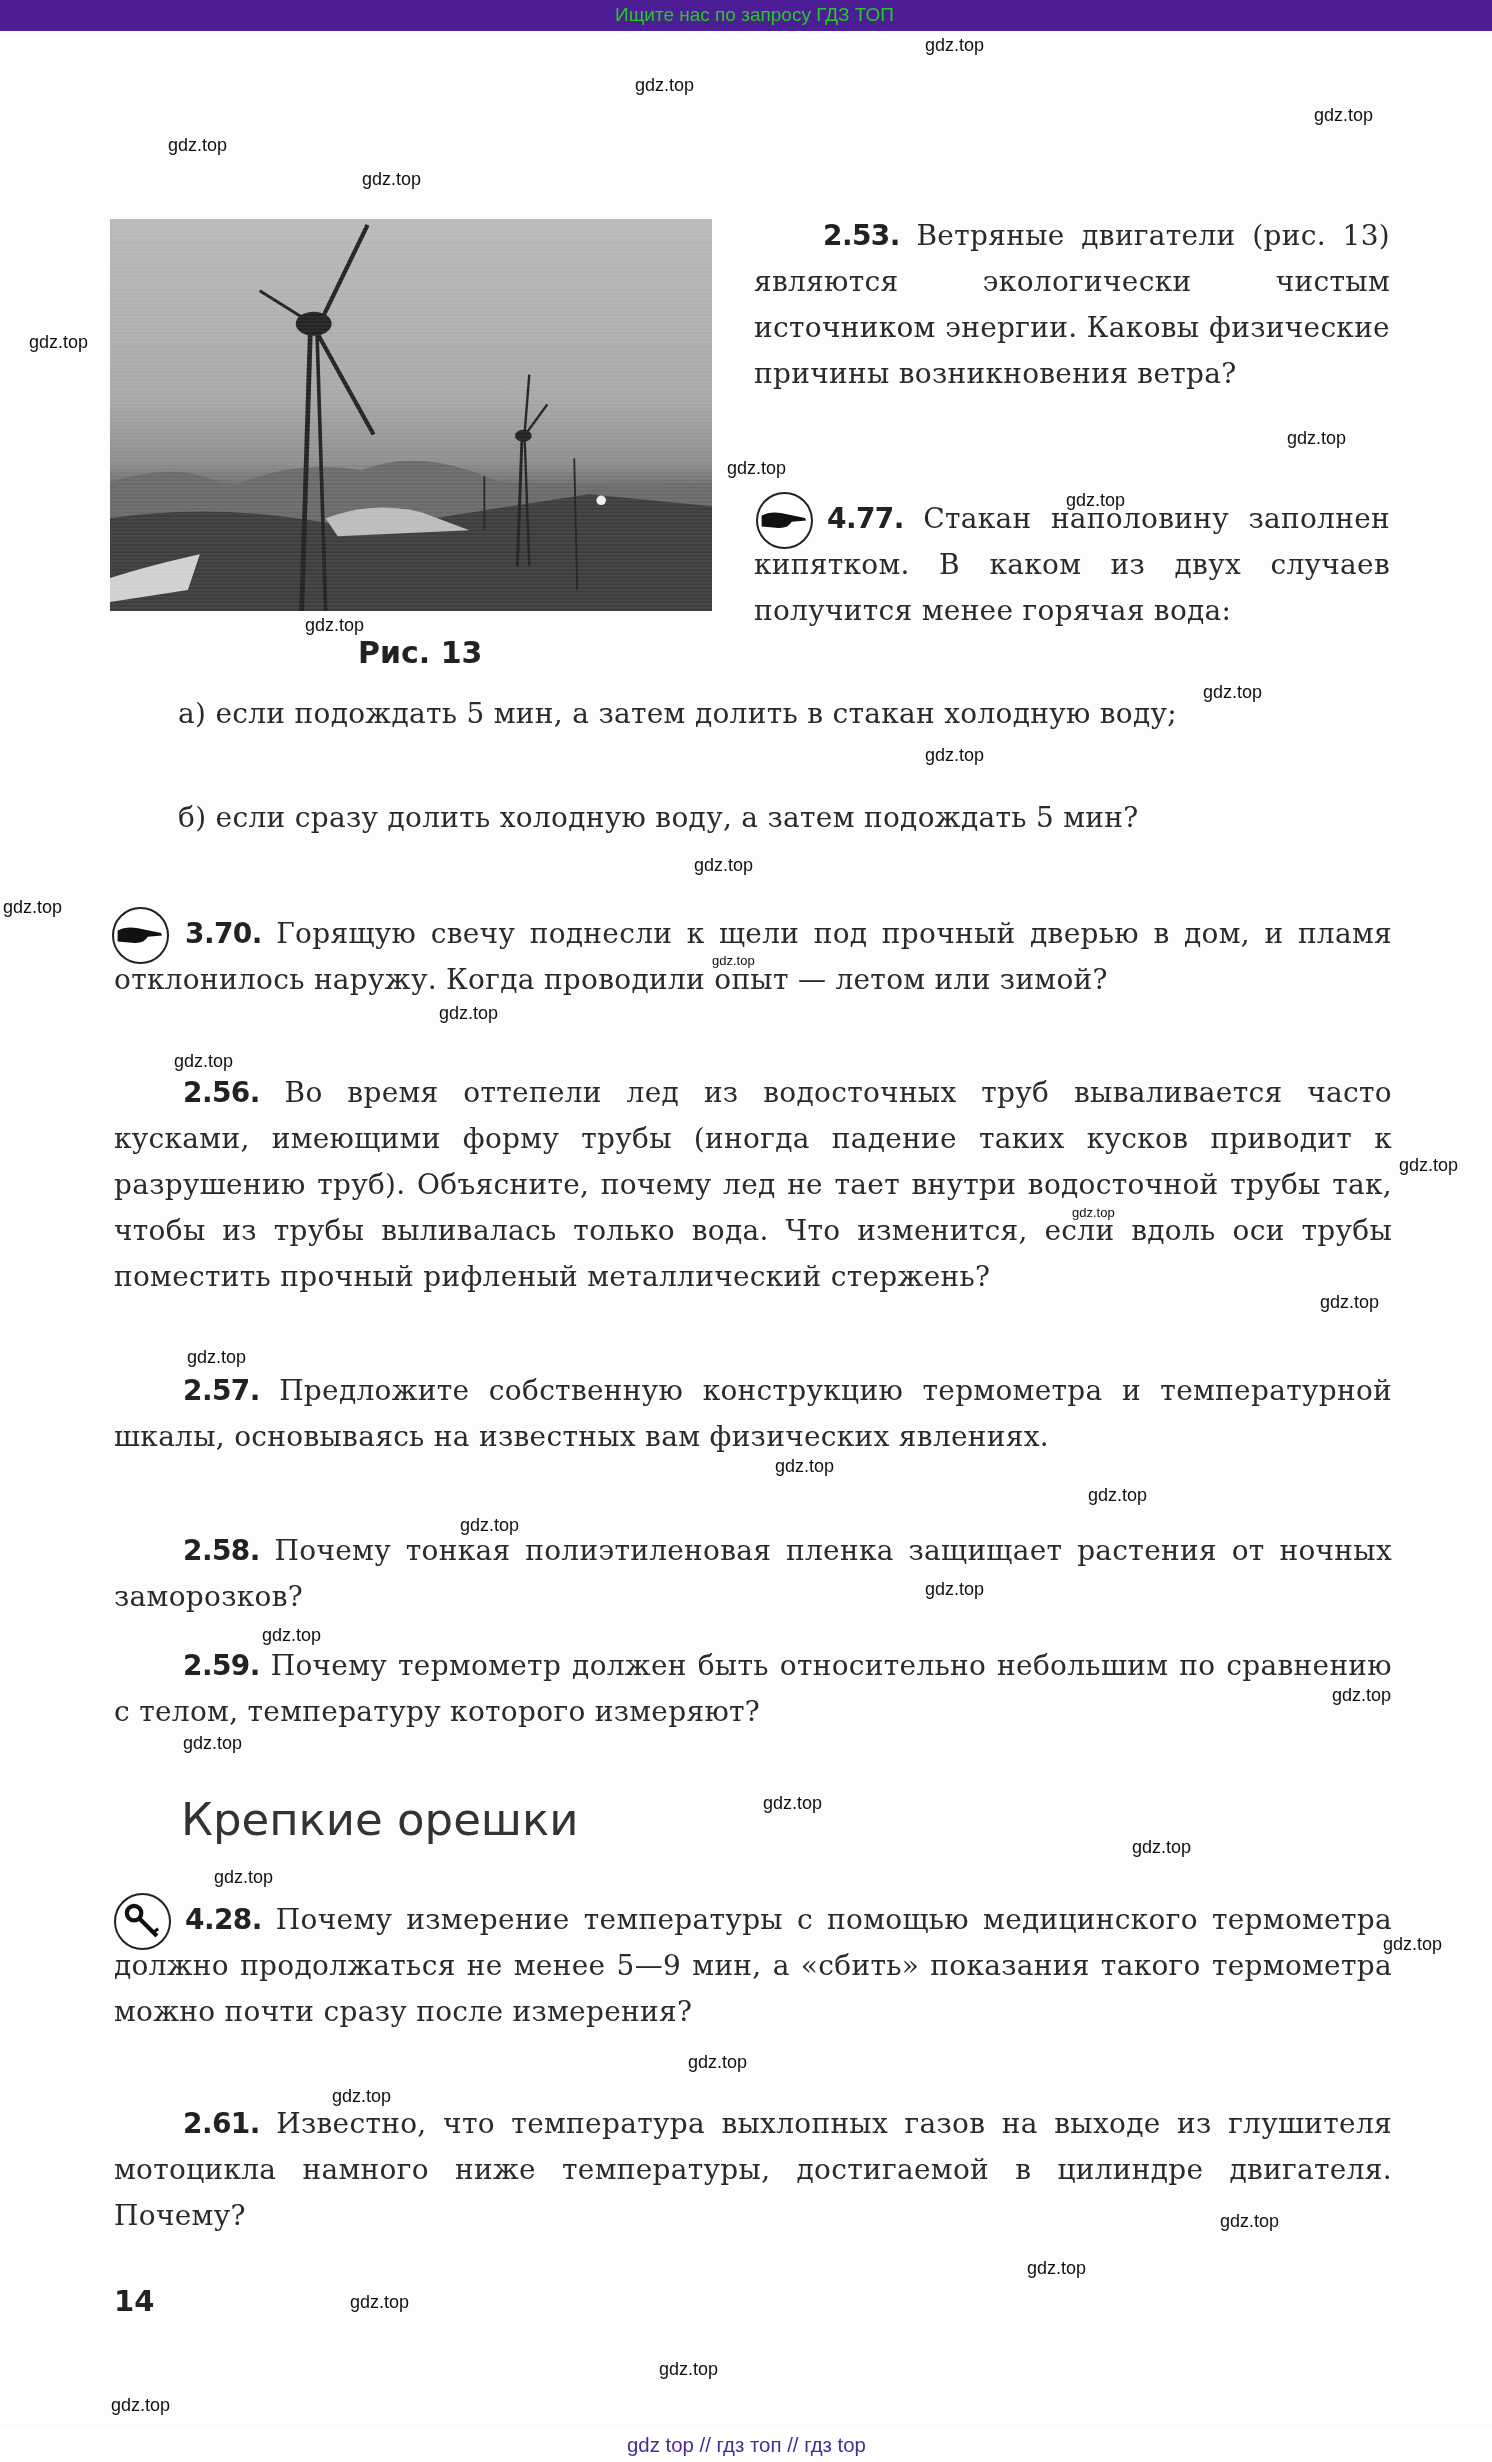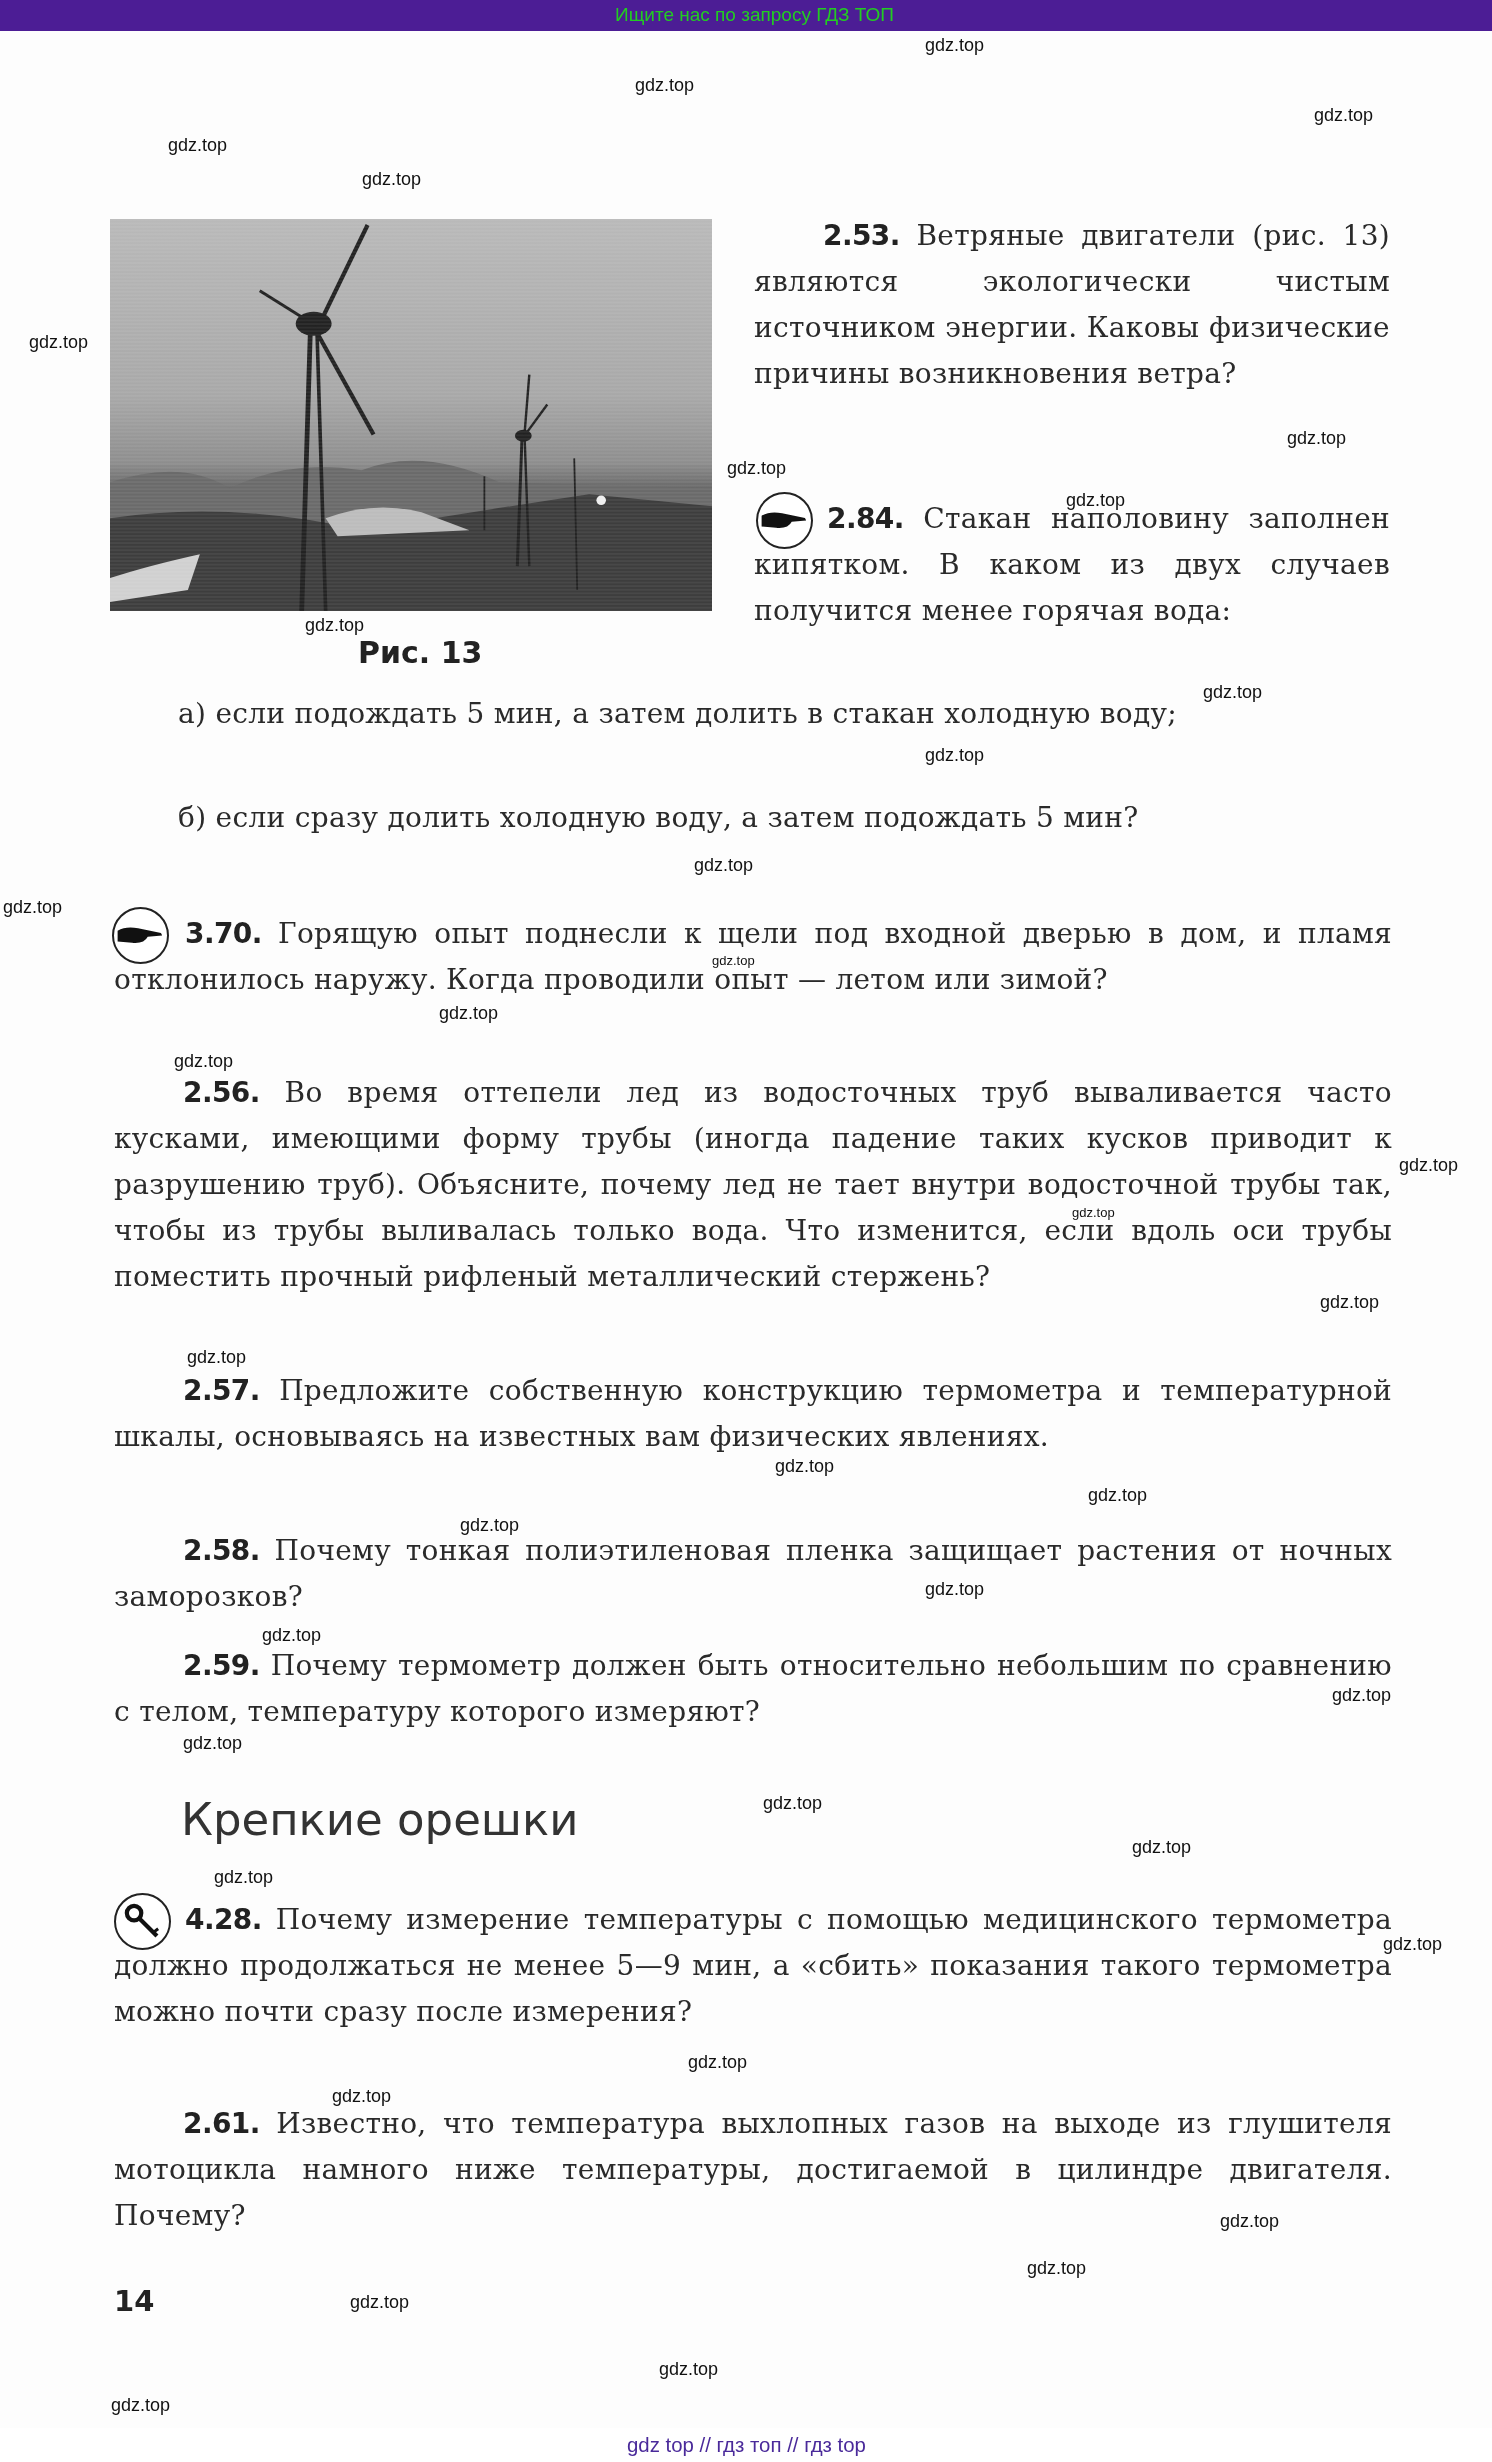--- a/index.html
+++ b/index.html
@@ -140,40 +140,40 @@
   <span class="num">2.53.</span>
   <span>Ветряные двигатели (рис. 13) являются экологически чистым источником энергии. Каковы физические причины возникновения ветра?</span>
 </div>
 
 <span class="icon-circle" style="left:756px;top:492px;width:53px;height:53px">
   <svg viewBox="0 0 88 88" width="53" height="53">
       <path d="M6 36 Q20 28 40 32 L78 40 L80 44 L56 46 Q50 58 30 56 L6 54 Z" fill="#111"></path>
     </svg>
 </span>
 <div class="para" style="left:754px;top:496px;width:636px;text-indent:73px">
-  <span class="num">2.84.</span>
+  <span class="num">4.77.</span>
   <span>Стакан наполовину заполнен кипятком. В каком из двух случаев получится менее горячая вода:</span>
 </div>
 <div class="para" style="left:178px;top:691px;width:1212px;padding-left:51px;text-indent:-51px">
   <span>а)</span>
   <span>если подождать 5 мин, а затем долить в стакан холодную воду;</span>
 </div>
 <div class="para" style="left:178px;top:795px;width:1212px;padding-left:51px;text-indent:-51px">
   <span>б)</span>
   <span>если сразу долить холодную воду, а затем подождать 5 мин?</span>
 </div>
 
 <span class="icon-circle" style="left:112px;top:907px;width:53px;height:53px">
   <svg viewBox="0 0 88 88" width="53" height="53">
       <path d="M6 36 Q20 28 40 32 L78 40 L80 44 L56 46 Q50 58 30 56 L6 54 Z" fill="#111"></path>
     </svg>
 </span>
 <div class="para" style="left:114px;top:911px;width:1278px;text-indent:71px">
   <span class="num">3.70.</span>
-  <span>Горящую опыт поднесли к щели под входной дверью в дом, и пламя отклонилось наружу. Когда проводили опыт — летом или зимой?</span>
+  <span>Горящую свечу поднесли к щели под прочный дверью в дом, и пламя отклонилось наружу. Когда проводили опыт — летом или зимой?</span>
 </div>
 
 <div class="para" style="left:114px;top:1070px;width:1278px;text-indent:69px">
   <span class="num">2.56.</span>
   <span>Во время оттепели лед из водосточных труб вываливается часто кусками, имеющими форму трубы (иногда падение таких кусков приводит к разрушению труб). Объясните, почему лед не тает внутри водосточной трубы так, чтобы из трубы выливалась только вода. Что изменится, если вдоль оси трубы поместить прочный рифленый металлический стержень?</span>
 </div>
 
 <div class="para" style="left:114px;top:1368px;width:1278px;text-indent:69px">
   <span class="num">2.57.</span>
   <span>Предложите собственную конструкцию термометра и температурной шкалы, основываясь на известных вам физических явлениях.</span>

